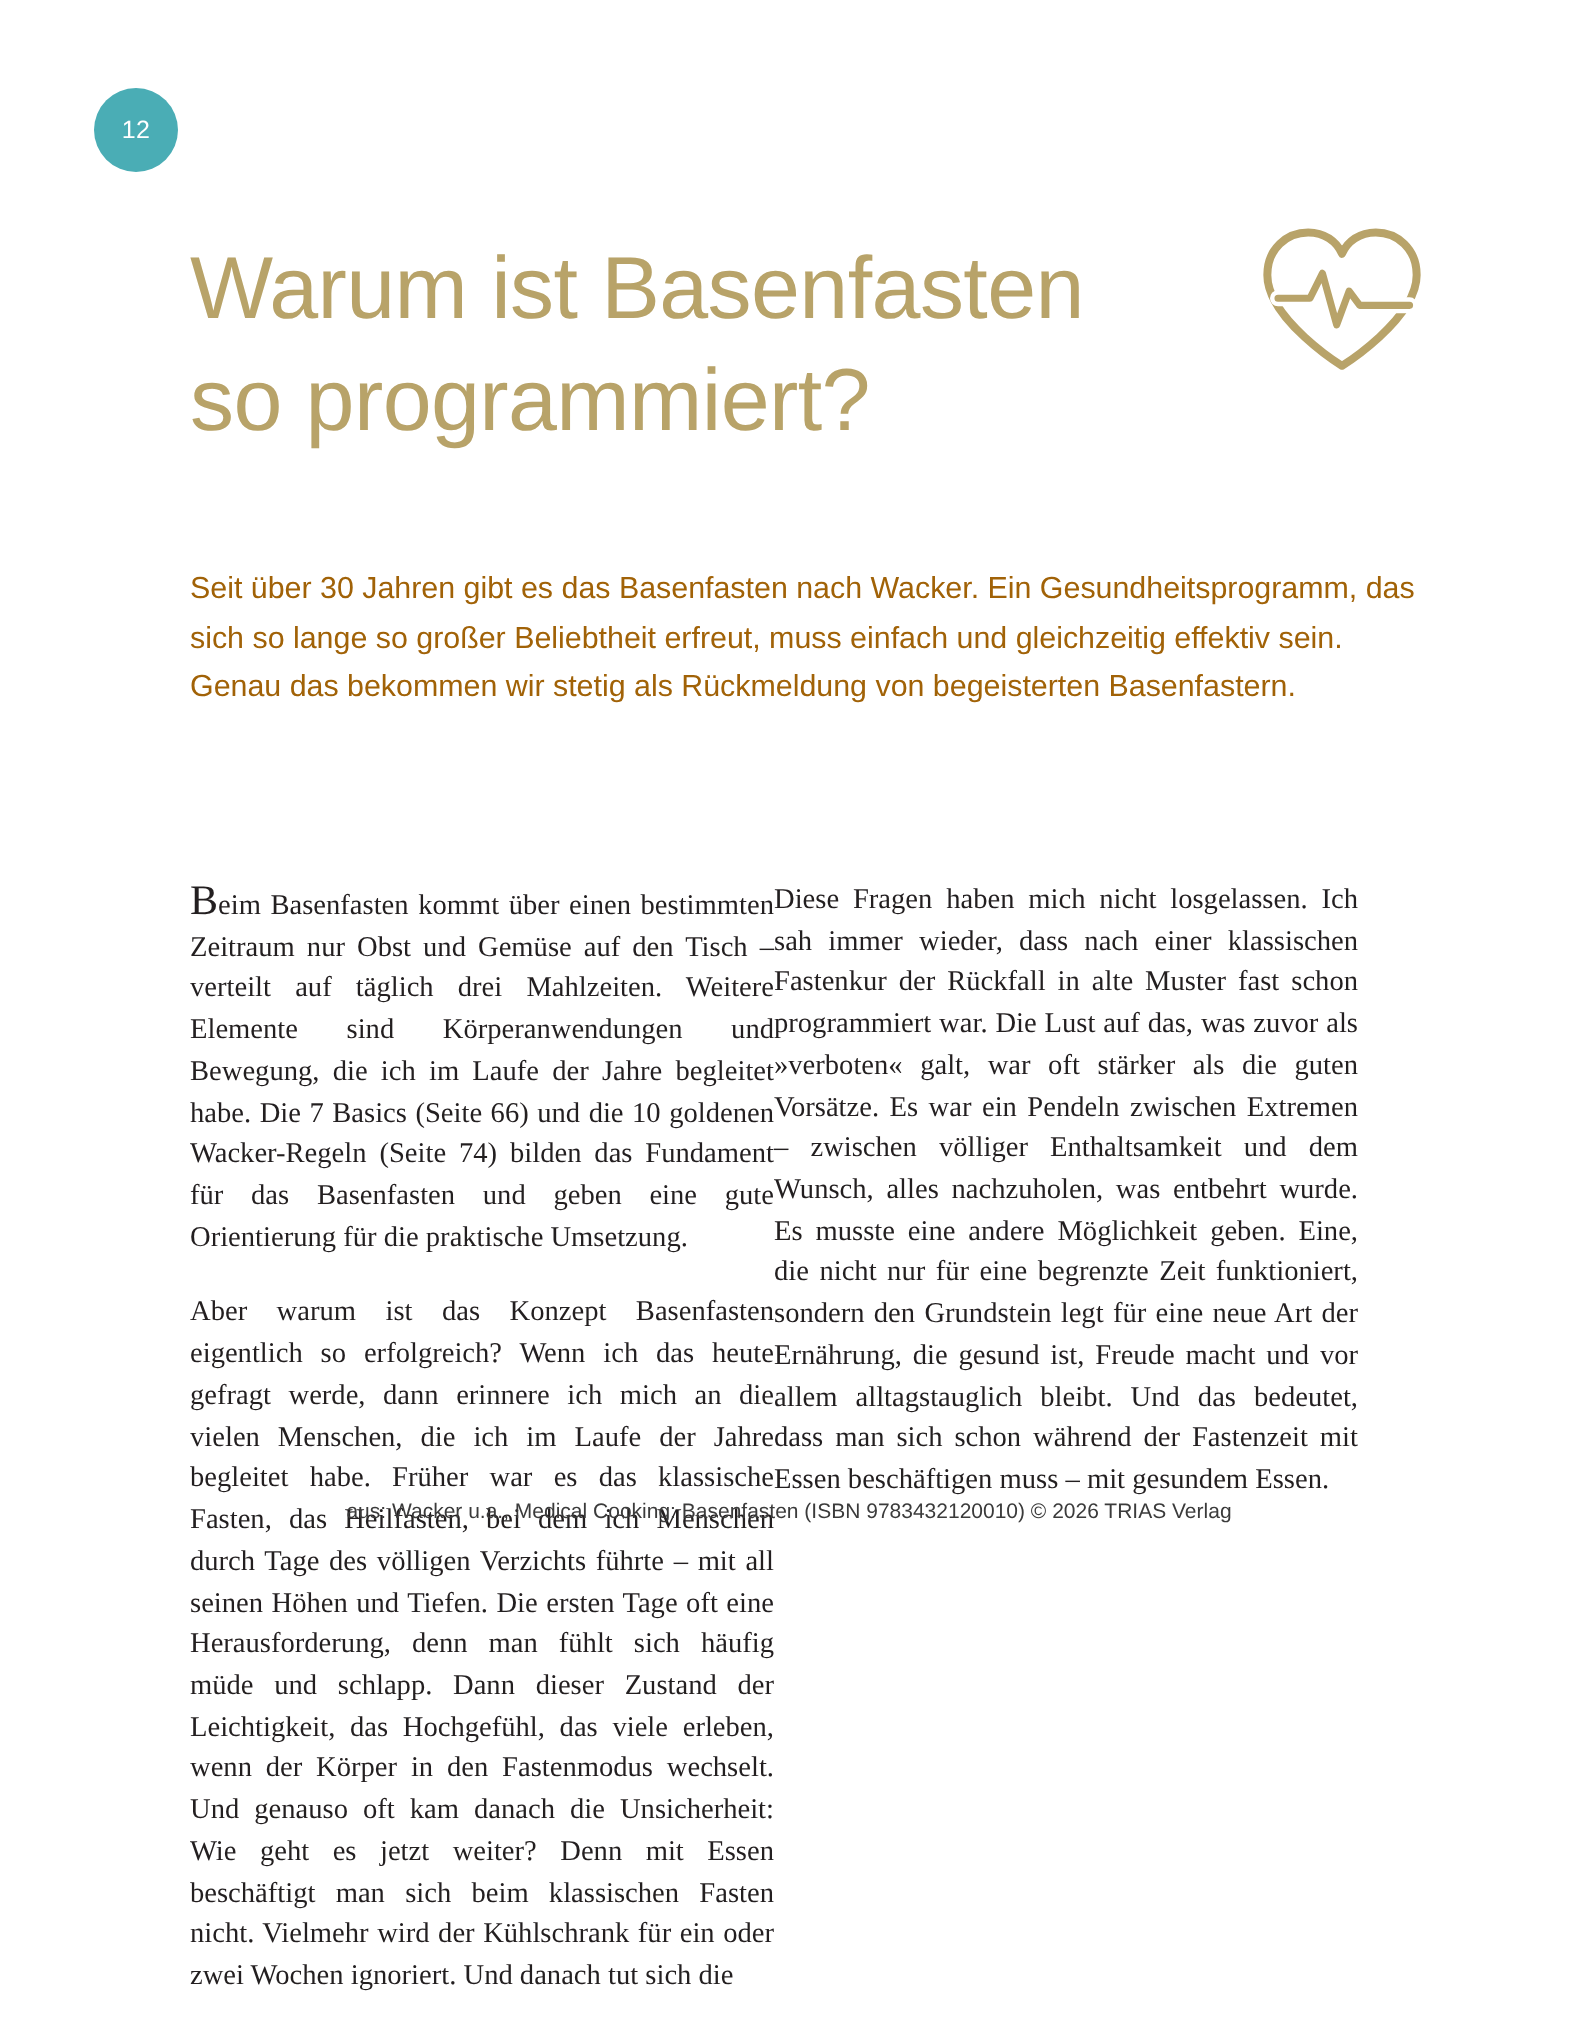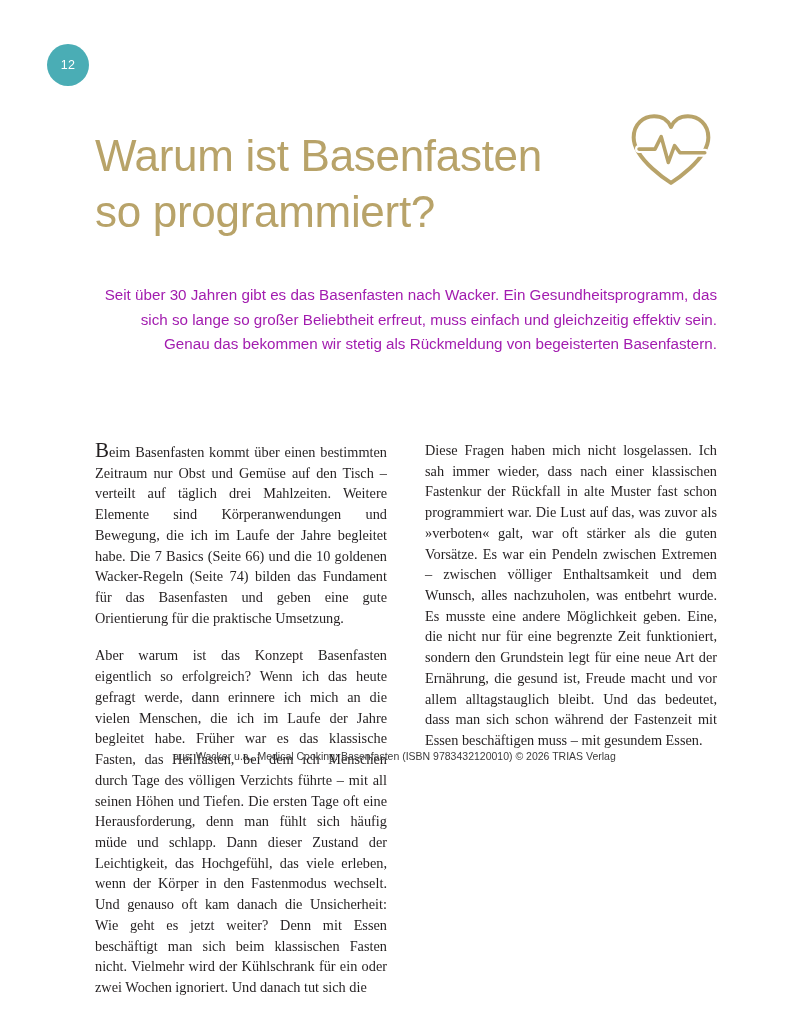--- a/index.html
+++ b/index.html
@@ -37,21 +37,21 @@
     display: flex;
     align-items: center;
     justify-content: center;
     letter-spacing: 0.2px;
   }
 
   
   .title {
     position: absolute;
     left: 95px;
-    top: 128px;
+    top: 117px;
     width: 520px;
     font-family: "Liberation Sans", sans-serif;
     font-weight: normal;
     font-size: 44px;
     line-height: 1.27;
     color: #b8a369;
     letter-spacing: -0.3px;
     margin: 0;
   }
 
@@ -66,33 +66,32 @@
 
   
   .lead {
     position: absolute;
     left: 95px;
     top: 283px;
     width: 622px;
     font-family: "Liberation Sans", sans-serif;
     font-size: 15.2px;
     line-height: 1.62;
-    color: #a21caf;
-    text-align: right;
+    color: #a16207;
+    text-align: left;
     margin: 0;
   }
 
   
   .columns {
     position: absolute;
     left: 95px;
     top: 440px;
     width: 622px;
     display: flex;
-    gap: 38px;
   }
   .col {
     width: 292px;
   }
   .col p {
     margin: 0 0 17px 0;
     font-family: "Liberation Serif", serif;
     font-size: 14.3px;
     line-height: 1.45;
     color: #231f20;

